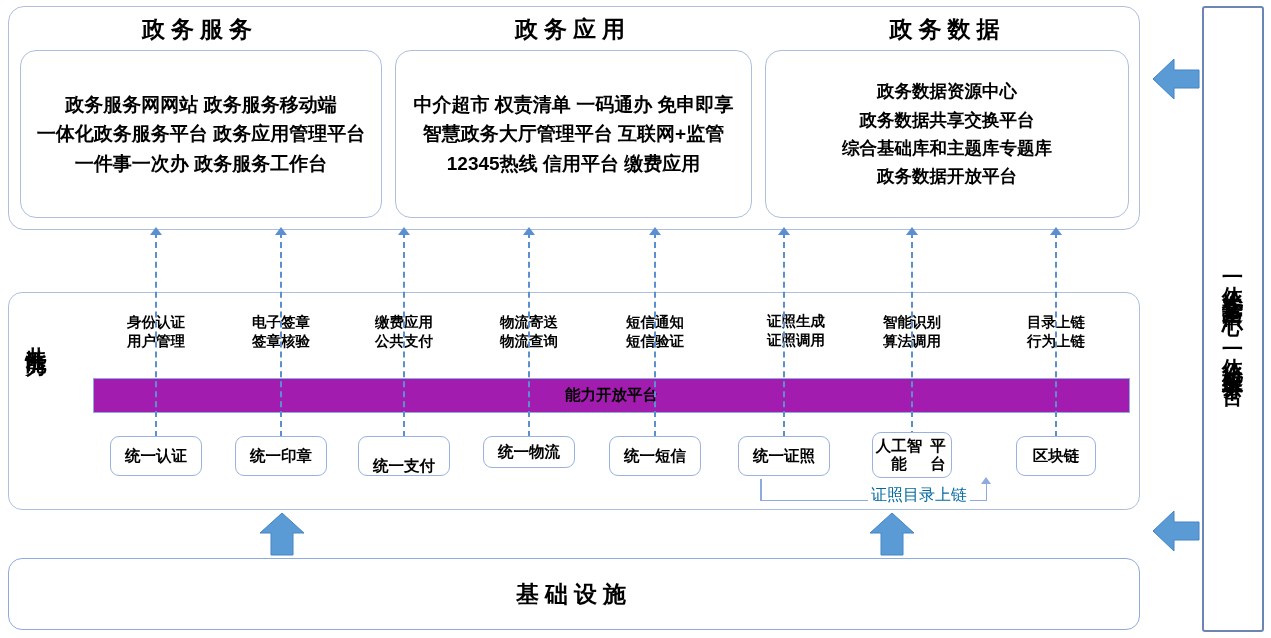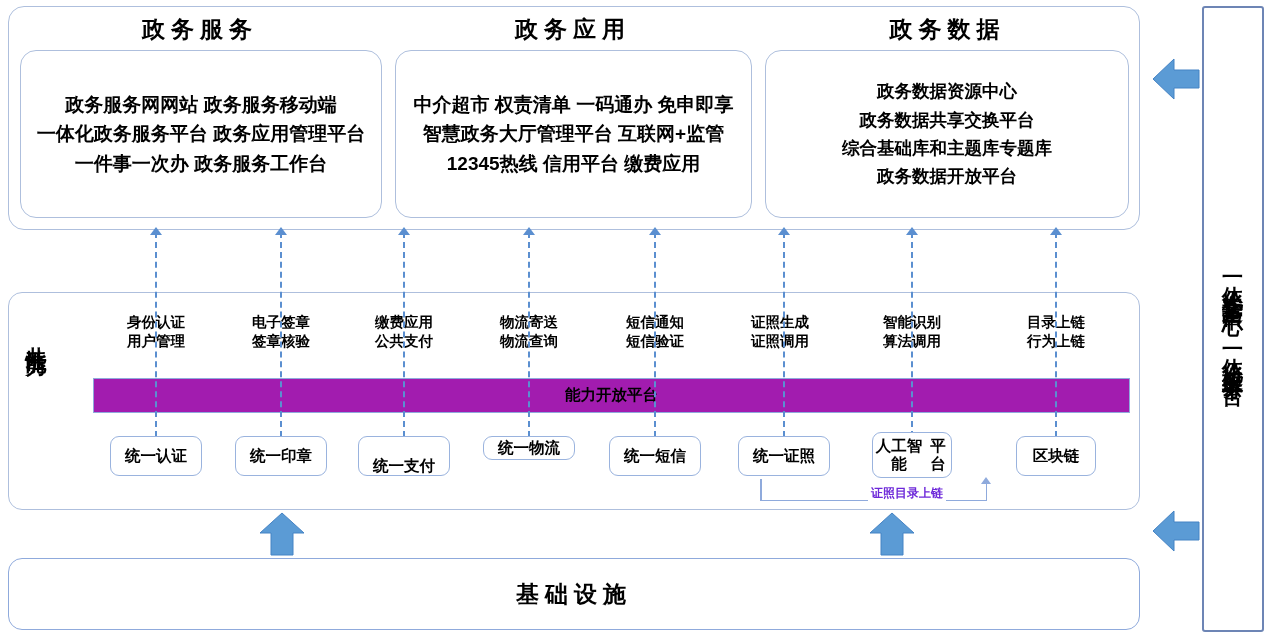--- a/index.html
+++ b/index.html
@@ -136,21 +136,21 @@
     writing-mode: vertical-rl;
     font-size: 21px; font-weight: bold; color: #000;
     letter-spacing: 4px; line-height: 1;
     white-space: nowrap;
   }
 
   
   .conn { position: absolute; background: #8faadc; }
   .conn-label {
     position: absolute;
-    font-size: 12px; font-weight: bold; color: #6d28d9;
+    font-size: 16px; font-weight: normal; color: #0369a1;
     background: #fff; padding: 0 3px; white-space: nowrap;
     z-index: 4;
   }
   .conn-arrow {
     position: absolute; width: 0; height: 0;
     border-left: 5px solid transparent;
     border-right: 5px solid transparent;
     border-bottom: 7px solid #8faadc;
   }
 </style>
@@ -224,31 +224,31 @@
         <div>缴费应用</div>
         <div>公共支付</div>
       </div>
       <div class="cap-chip" style="left: 358px; top: 436px; width: 92px; height: 40px; align-items: flex-end;">
         <div>统一支付</div>
       </div>
       <div class="cap-head" style="left: 469px; top: 313px; width: 120px;">
         <div>物流寄送</div>
         <div>物流查询</div>
       </div>
-      <div class="cap-chip" style="left: 483px; top: 436px; width: 92px; height: 24px; align-items: center;">
+      <div class="cap-chip" style="left: 483px; top: 436px; width: 92px; height: 32px; align-items: center;">
         <div>统一物流</div>
       </div>
       <div class="cap-head" style="left: 595px; top: 313px; width: 120px;">
         <div>短信通知</div>
         <div>短信验证</div>
       </div>
       <div class="cap-chip" style="left: 609px; top: 436px; width: 92px; height: 40px;">
         <div>统一短信</div>
       </div>
-      <div class="cap-head" style="left: 720px; top: 313px; width: 120px;">
+      <div class="cap-head" style="left: 736px; top: 313px; width: 120px; font-family: Liberation Mono, monospace;">
         <div>证照生成</div>
         <div>证照调用</div>
       </div>
       <div class="cap-chip" style="left: 738px; top: 436px; width: 92px; height: 40px;">
         <div>统一证照</div>
       </div>
       <div class="cap-head" style="left: 852px; top: 313px; width: 120px;">
         <div>智能识别</div>
         <div>算法调用</div>
       </div>

